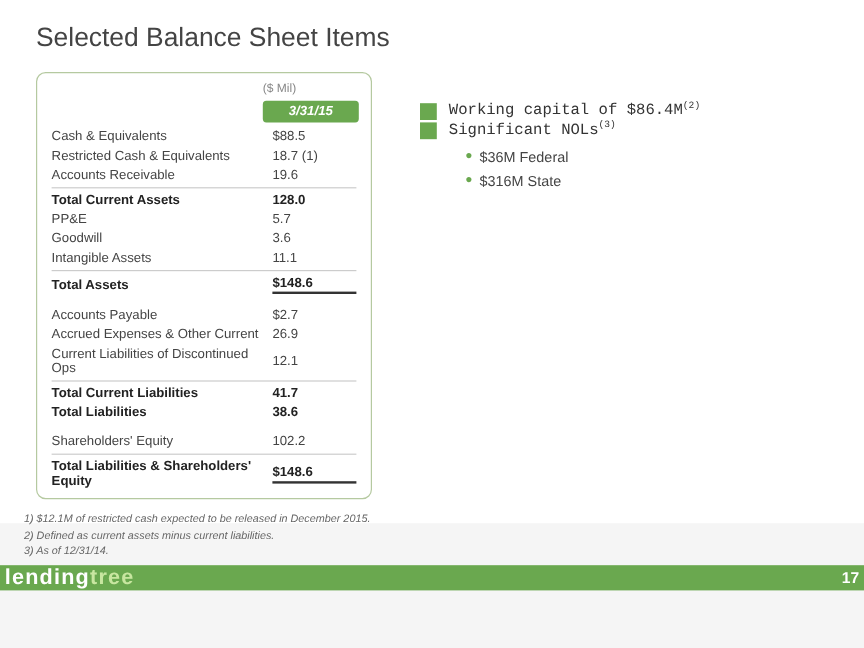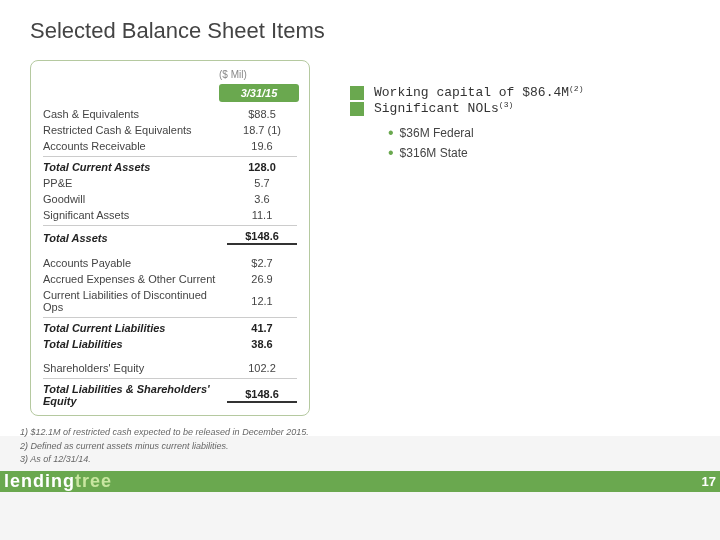--- a/index.html
+++ b/index.html
@@ -96,26 +96,25 @@
       font-weight: bold;
     }
 
     .row .label {
       flex: 1;
       color: #444;
     }
 
     .row.bold .label {
       color: #222;
-      font-style: italic;
     }
 
     .row .value {
       width: 70px;
-      text-align: center;
+      text-align: left;
       color: #444;
     }
 
     .row.bold .value {
       color: #222;
     }
 
     .divider {
       border: none;
       border-top: 1px solid #ccc;
@@ -296,21 +295,21 @@
             </div>
             <div class="row">
               <span class="label">PP&amp;E</span>
               <span class="value">5.7</span>
             </div>
             <div class="row">
               <span class="label">Goodwill</span>
               <span class="value">3.6</span>
             </div>
             <div class="row">
-              <span class="label">Significant Assets</span>
+              <span class="label">Intangible Assets</span>
               <span class="value">11.1</span>
             </div>
             <hr class="divider">
             <div class="row bold total-underline">
               <span class="label">Total Assets</span>
               <span class="value">$148.6</span>
             </div>
             <div class="section-gap"></div>
             <div class="row">
               <span class="label">Accounts Payable</span>

